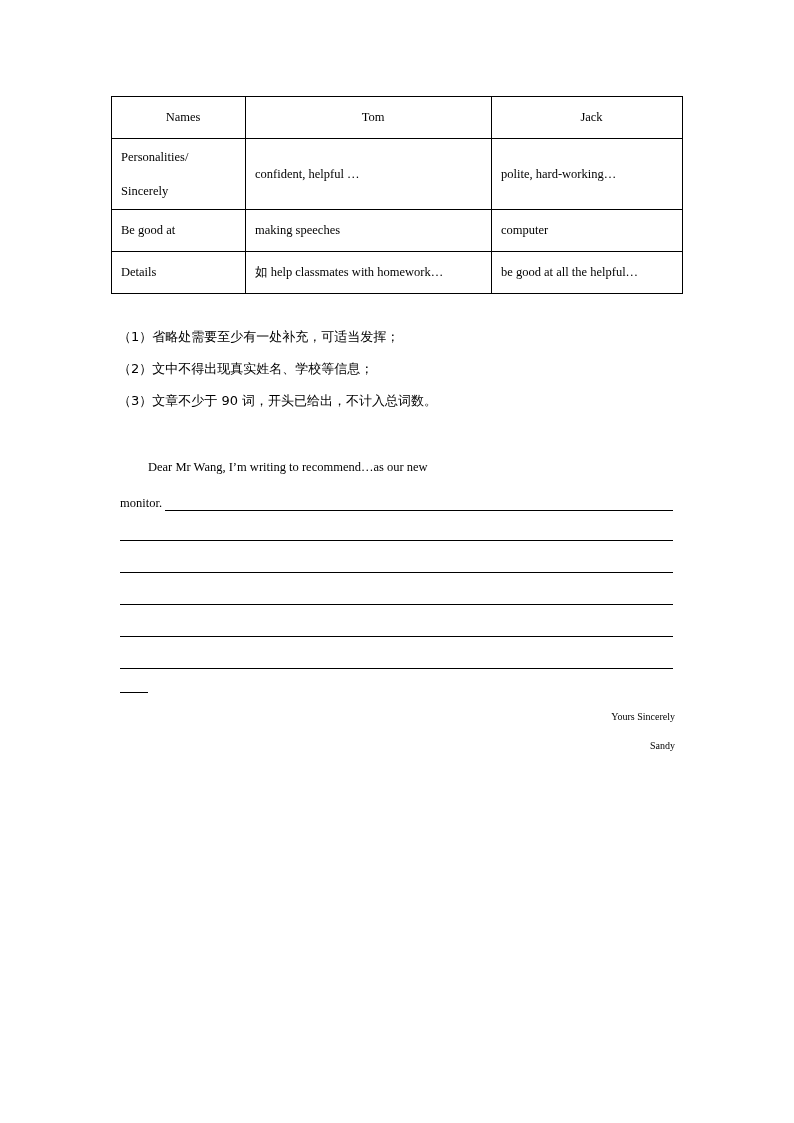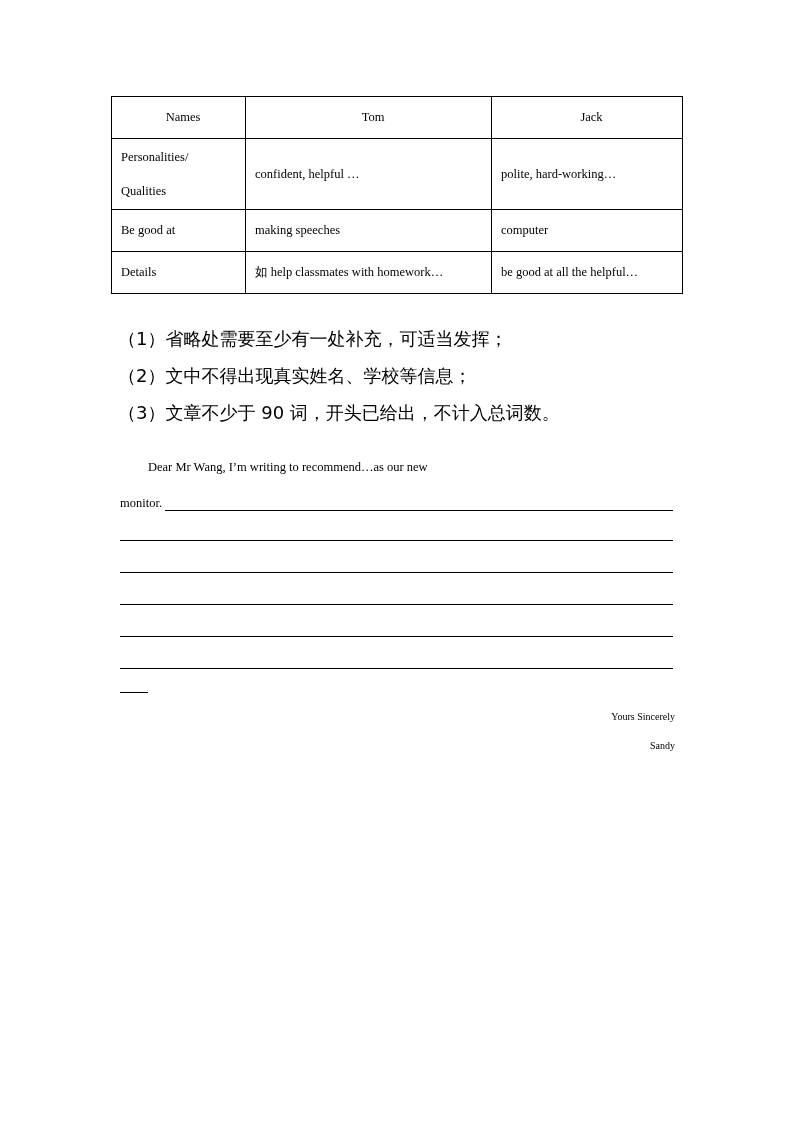--- a/index.html
+++ b/index.html
@@ -69,21 +69,21 @@
     width: 520px;
   }
   .notes-title {
     font-family: "DejaVu Sans", "Liberation Sans", sans-serif;
     font-size: 12.5px;
     line-height: 1;
     margin-bottom: 19px;
   }
   .note-item {
     font-family: "DejaVu Sans", "Liberation Sans", sans-serif;
-    font-size: 18px;
+    font-size: 13px;
     line-height: 1;
     margin-bottom: 19px;
     white-space: nowrap;
   }
   .note-item:last-child { margin-bottom: 2px; }
 
   
   .letter-open {
     position: absolute;
     left: 148px;
@@ -139,21 +139,21 @@
     <tbody>
       <tr class="row-names">
         <td class="col-label">Names</td>
         <td class="col-tom">Tom</td>
         <td class="col-jack">Jack</td>
       </tr>
       <tr class="row-qual">
         <td class="col-label">
           <span class="cell-stack">
             <span class="l1">Personalities/</span>
-            <span class="l2">Qualities</span>
+            <span class="l2">Sincerely</span>
           </span>
         </td>
         <td class="col-tom">confident, helpful …</td>
         <td class="col-jack">polite, hard-working…</td>
       </tr>
       <tr class="row-good">
         <td class="col-label">Be good at</td>
         <td class="col-tom">making speeches</td>
         <td class="col-jack">computer</td>
       </tr>

